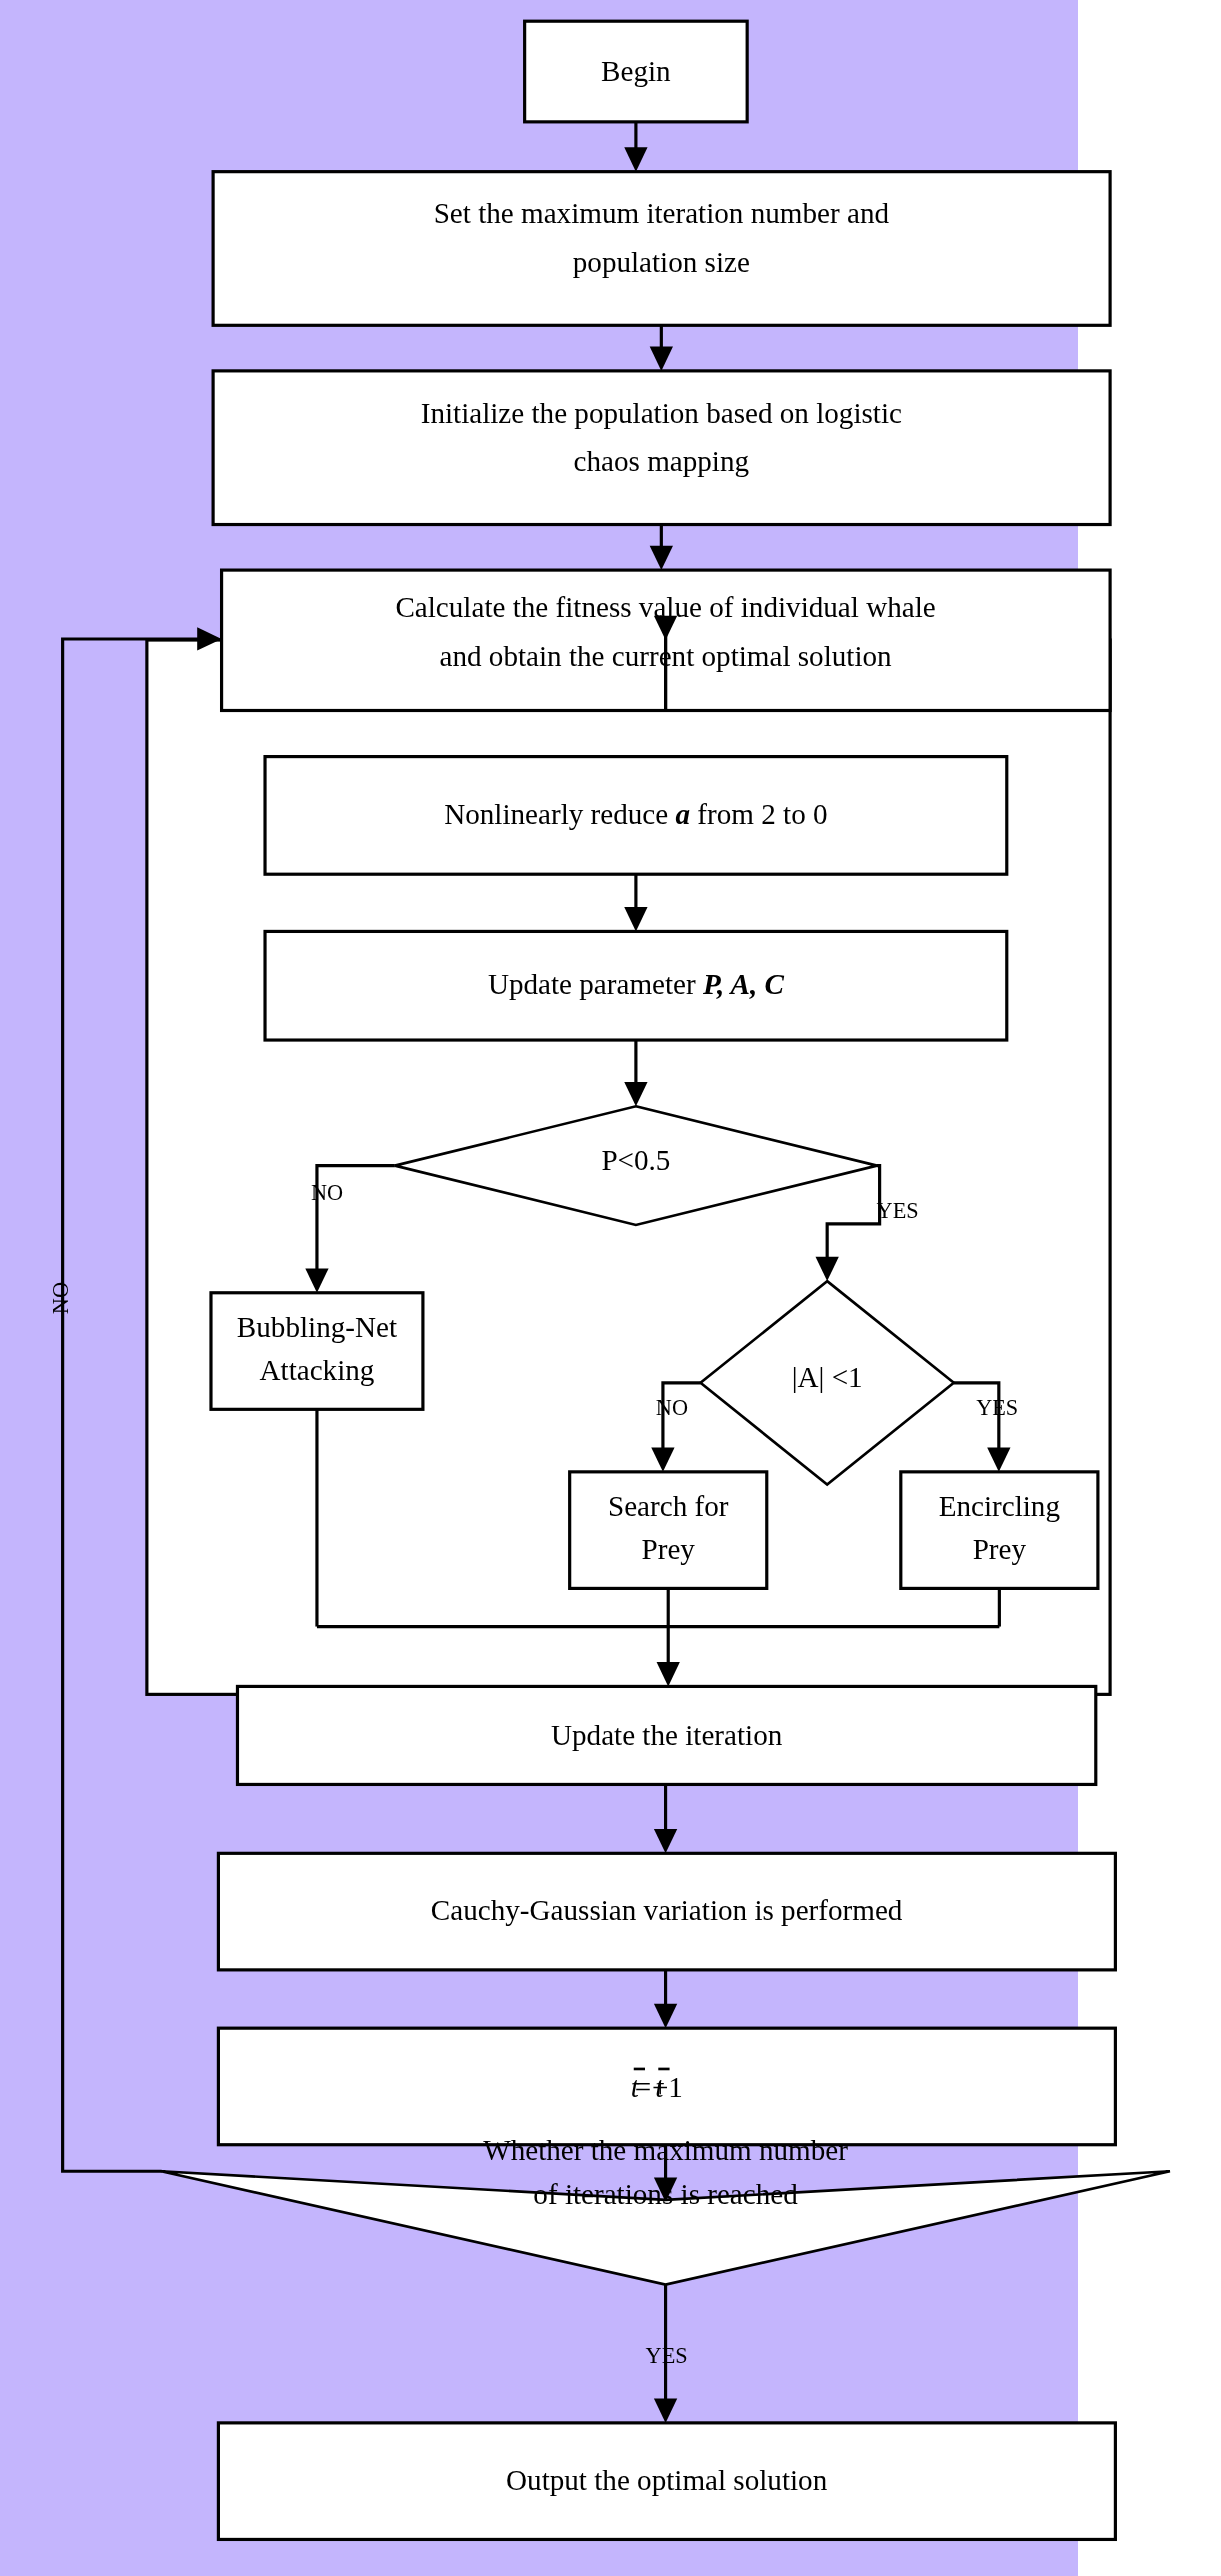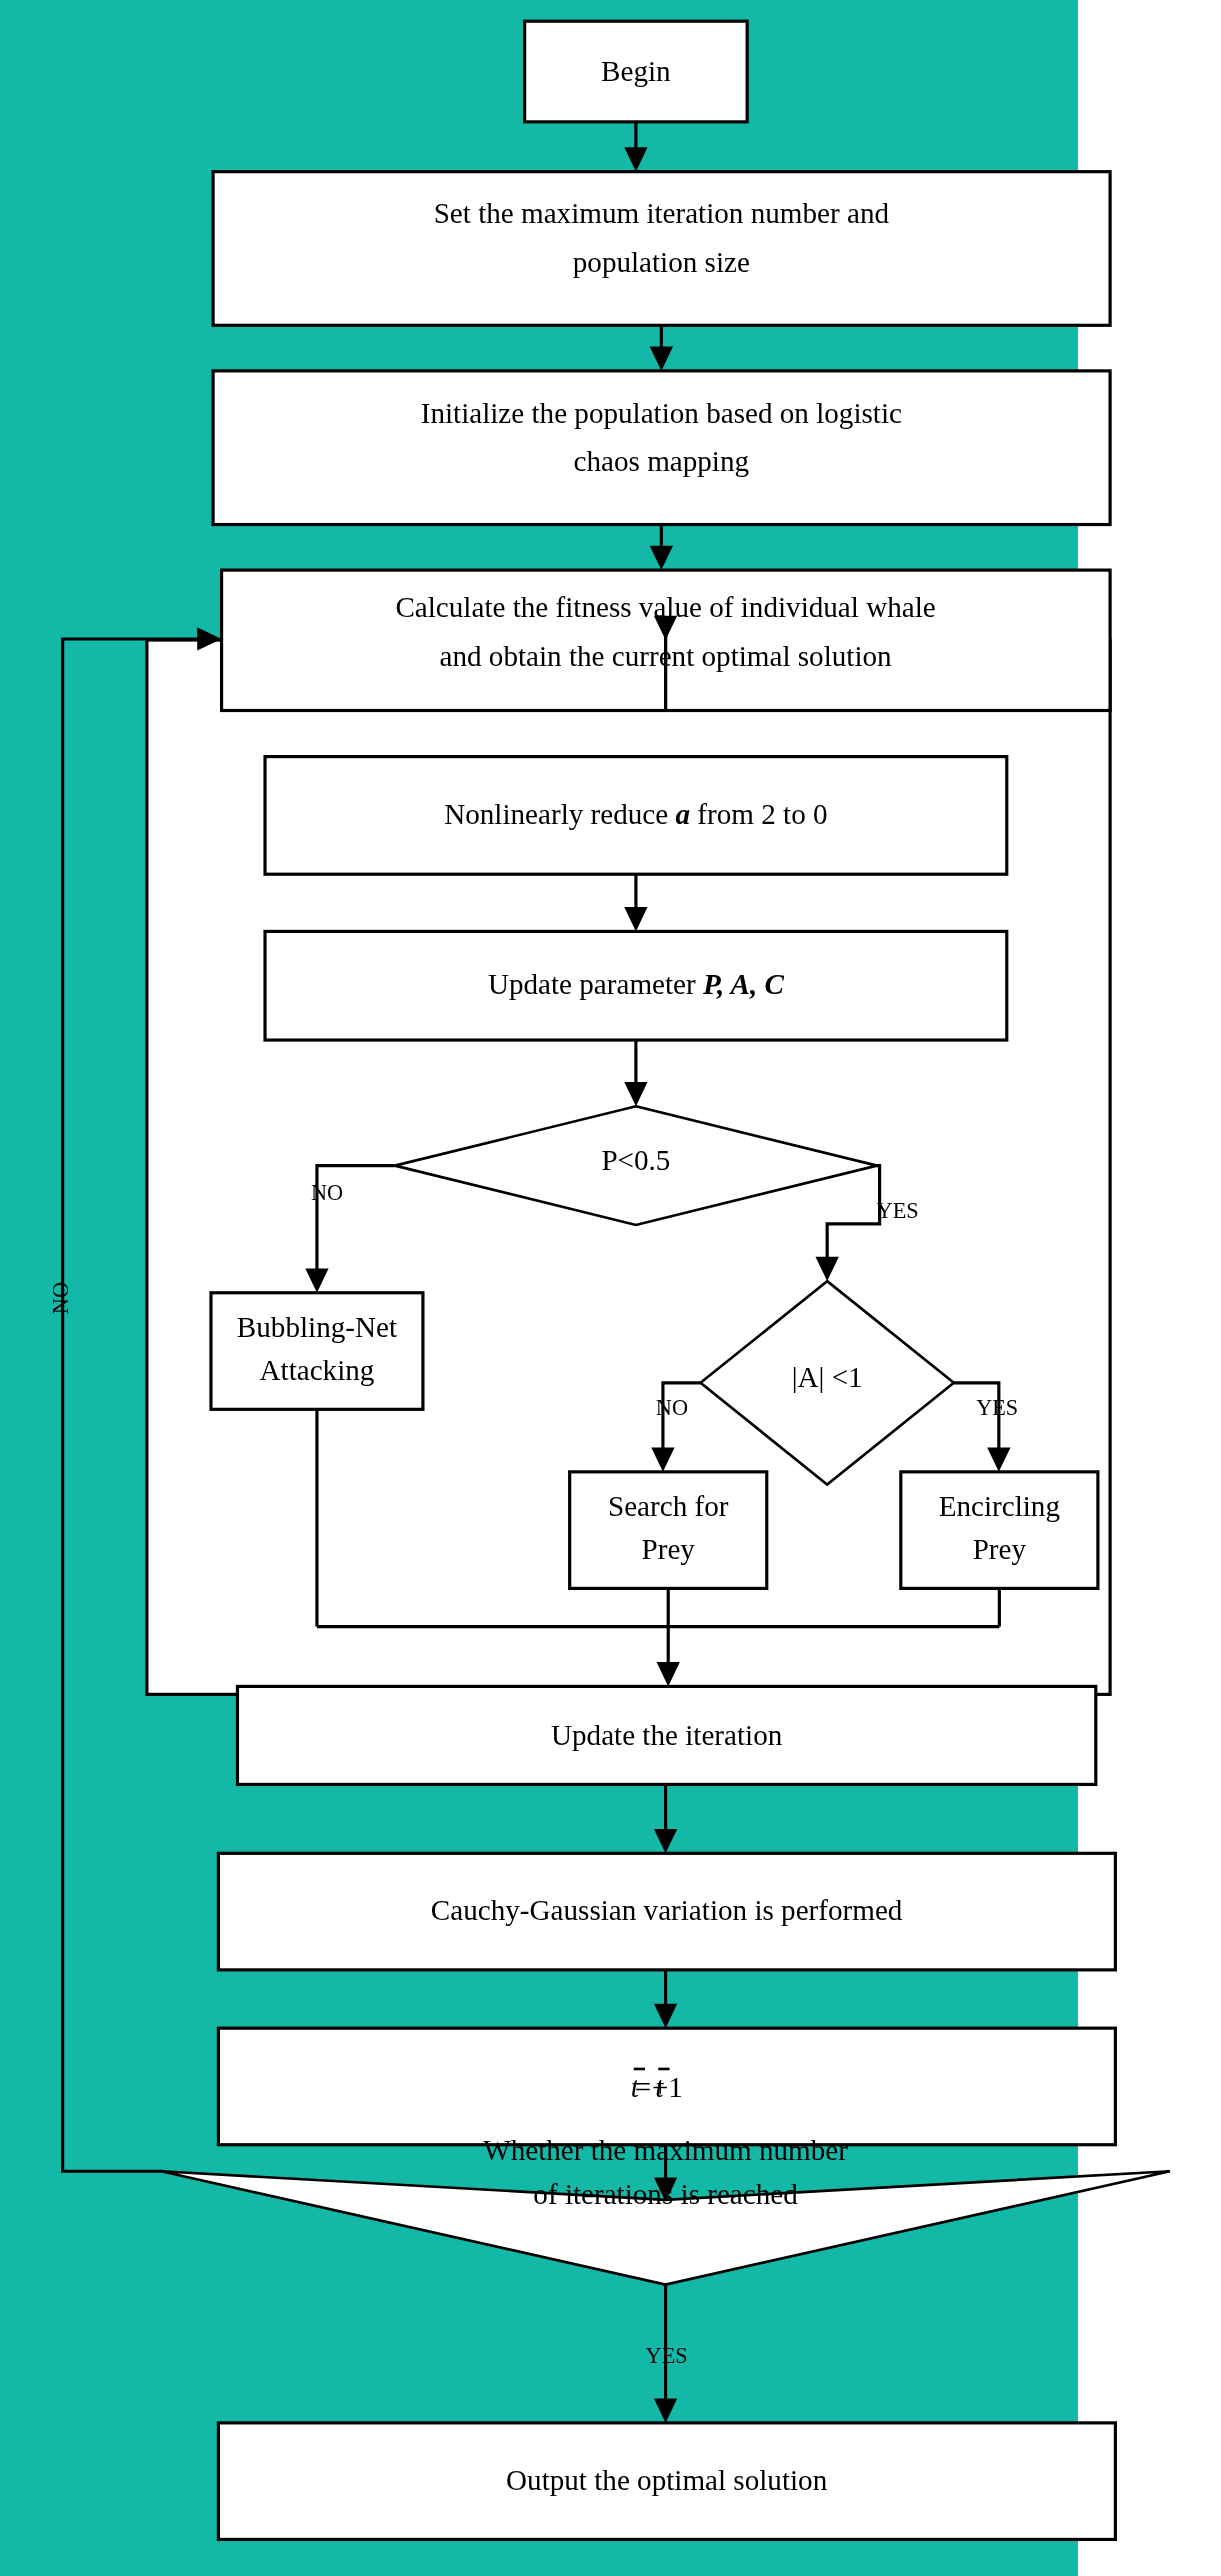--- a/index.html
+++ b/index.html
@@ -1,18 +1,18 @@
 <!DOCTYPE html>
 <html style="font-size:8.5px"><head>
 <meta charset="utf-8">
 <style>
   html,body{margin:0;padding:0;background:#ffffff;}
   body{width:1222px;height:2576px;overflow:hidden;
        font-family:"Liberation Serif","DejaVu Serif",serif;}
-  #root{position:relative;width:1078px;height:2576px;background:#14b8a6;}
+  #root{position:relative;width:1078px;height:2576px;background:#c4b5fd;}
   svg{position:absolute;top:0;left:0;width:1222px;height:2576px;}
   .shape{fill:#ffffff;stroke:#000000;stroke-width:6;}
   .shape-thin{fill:#ffffff;stroke:#000000;stroke-width:5;}
   .conn{stroke:#000000;stroke-width:6;fill:none;}
   .arrowhead{fill:#000000;stroke:none;}
   text{fill:#000000;font-family:"Liberation Serif","DejaVu Serif",serif;}
   .t-box{font-size:55px;text-anchor:middle;dominant-baseline:middle;}
   .t-lbl{font-size:42px;text-anchor:middle;dominant-baseline:middle;}
   .t-bi{font-style:italic;font-weight:bold;}
   .t-i{font-style:italic;}

